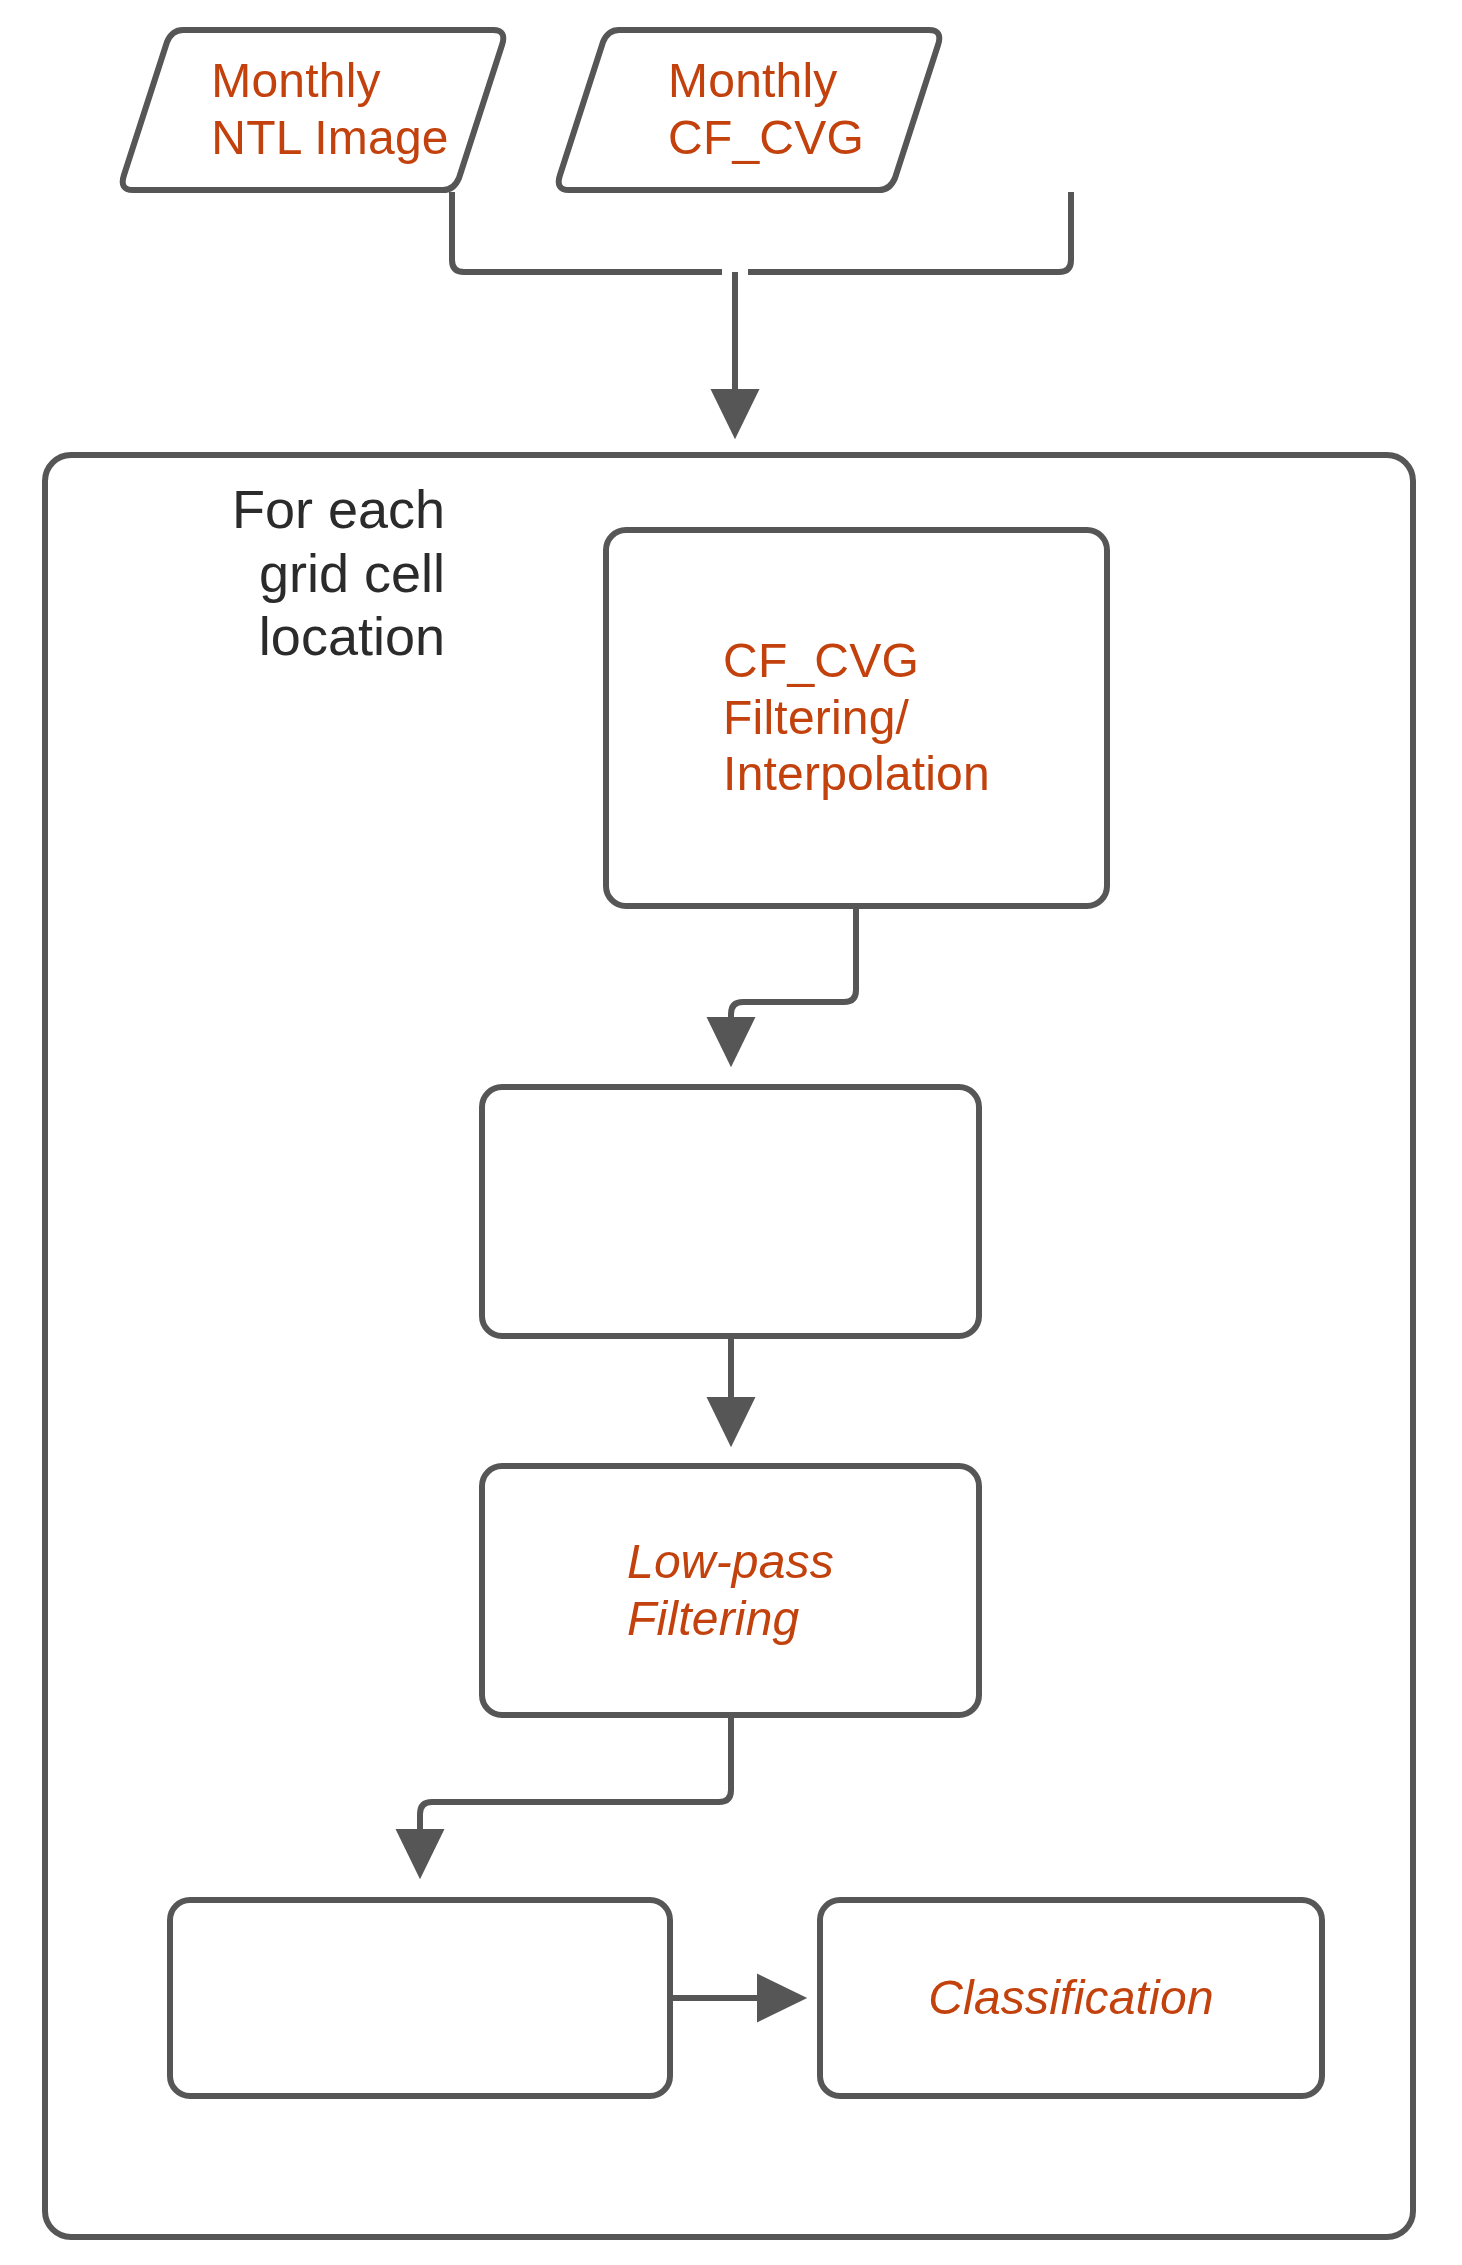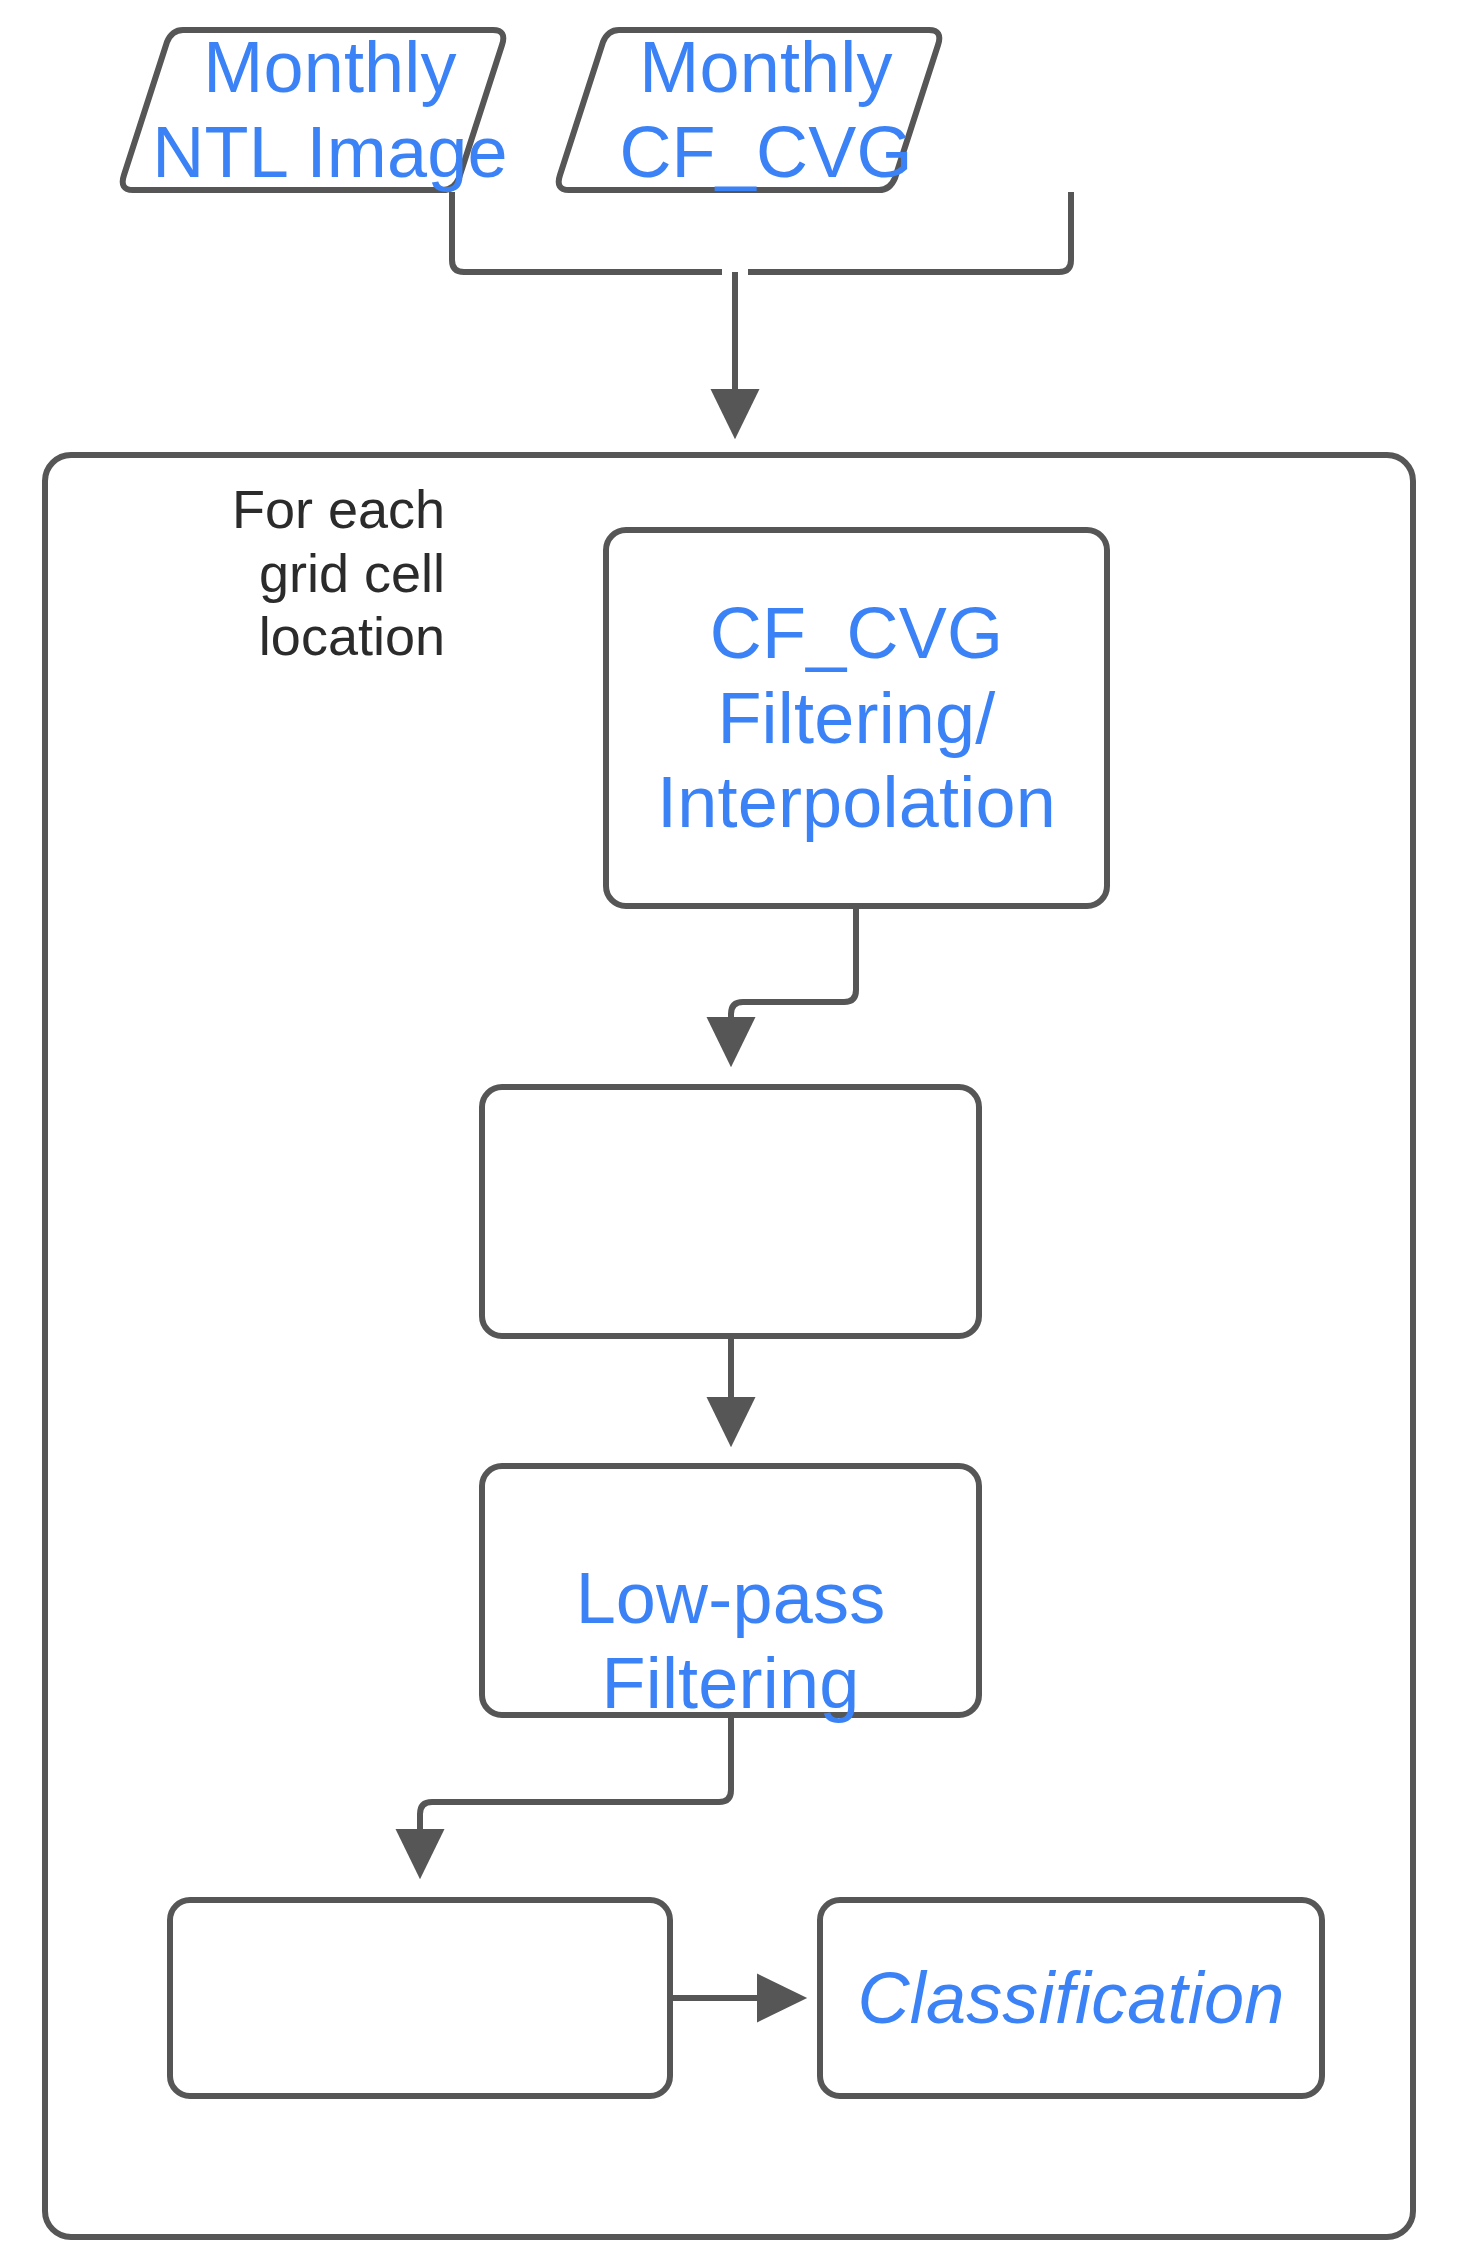--- a/index.html
+++ b/index.html
@@ -23,23 +23,22 @@
     top: 0;
     width: 1462px;
     height: 2265px;
   }
   .node-label {
     position: absolute;
     display: flex;
     flex-direction: column;
     align-items: center;
     justify-content: center;
-    text-align: center;
-    color: #3b82f6;
-    font-size: 72px;
+    color: #c2410c;
+    font-size: 48px;
     line-height: 1.18;
     letter-spacing: 0.2px;
     white-space: pre-line;
     pointer-events: none;
   }
   .loop-label {
     position: absolute;
     text-align: right;
     color: #2b2b2b;
     font-size: 54px;
@@ -114,19 +113,19 @@
 
   <div class="loop-label" style="left:105px; top:478px; width:340px;">For each
 grid cell
 location</div>
 
   <div class="node-label" style="left:606px; top:530px; width:501px; height:376px;">CF_CVG
 Filtering/
 Interpolation</div>
 
 
-  <div class="node-label" style="left:482px; top:1516px; width:497px; height:249px;">Low-pass
+  <div class="node-label" style="left:482px; top:1466px; width:497px; height:249px;font-style:italic;">Low-pass
 Filtering</div>
 
 
   <div class="node-label" style="left:820px; top:1900px; width:502px; height:196px;font-style:italic;">Classification</div>
 
 </div>
 
 </body></html>

